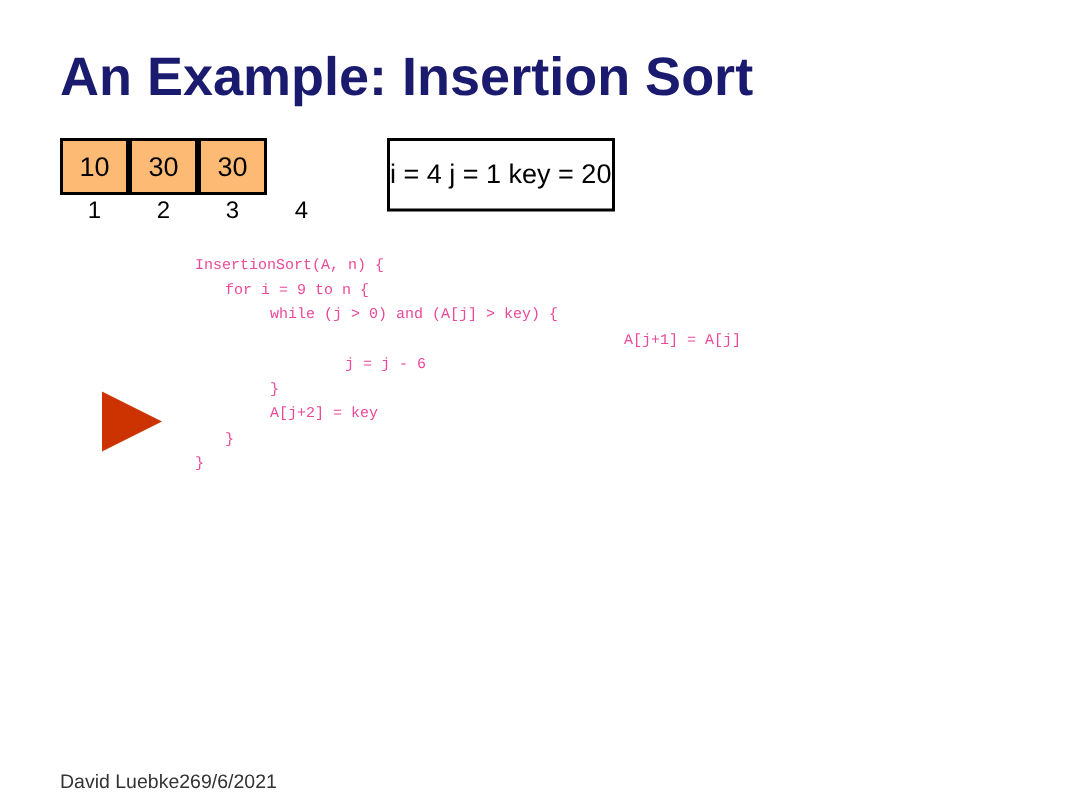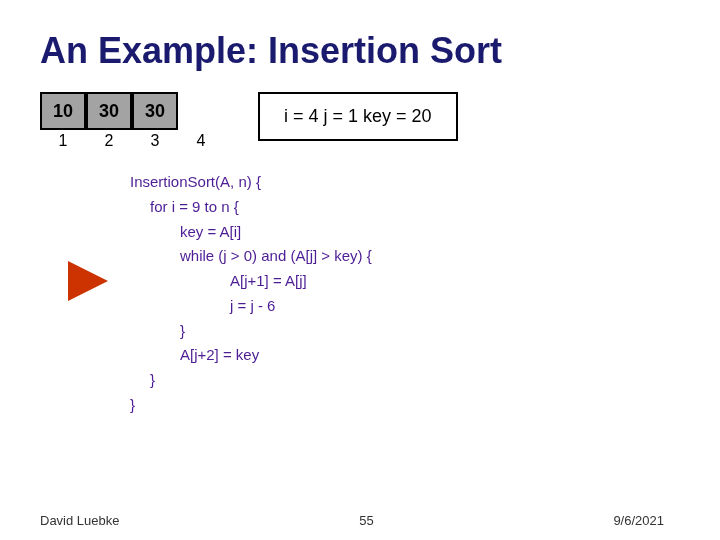--- a/index.html
+++ b/index.html
@@ -41,52 +41,52 @@
     }
 
     .array-cell {
       width: 46px;
       height: 38px;
       border: 2px solid #000;
       display: flex;
       align-items: center;
       justify-content: center;
       font-size: 18px;
-      font-weight: bold;
+      font-weight: normal;
       color: #000;
-      background: #a3a3a3;
+      background: #fdba74;
     }
 
     .array-indices {
       display: flex;
       flex-direction: row;
     }
 
     .array-index {
       width: 46px;
       text-align: center;
       font-size: 16px;
       color: #000;
       margin-top: 2px;
     }
 
     .info-box {
       border: 2px solid #000;
-      padding: 8px 24px;
+      padding: 8px 0;
       font-size: 18px;
       color: #000;
       line-height: 1.6;
       margin-left: 10px;
     }
 
     .code-section {
       margin-top: 20px;
-      font-family: Liberation Sans, sans-serif;
-      font-size: 15px;
-      color: #4c1d95;
+      font-family: Liberation Mono, monospace;
+      font-size: 10px;
+      color: #ec4899;
       line-height: 1.65;
       position: relative;
     }
 
     .arrow-container {
       position: absolute;
       left: 30px;
       top: 175px;
     }
 
@@ -98,21 +98,20 @@
       border-left: 40px solid #cc3300;
       display: inline-block;
     }
 
     .footer {
       position: absolute;
       bottom: 12px;
       left: 40px;
       right: 56px;
       display: flex;
-      justify-content: space-between;
       font-size: 13px;
       color: #333;
     }
 
     .top-section {
       display: flex;
       flex-direction: row;
       align-items: flex-start;
       gap: 24px;
       margin-bottom: 10px;
@@ -147,29 +146,28 @@
   </div>
 
   <div class="code-section" style="position:relative; padding-left: 90px;">
 
     <div class="arrow-container" style="position:absolute; left: 28px; top: 91px;">
       <div class="arrow"></div>
     </div>
 
     <div>InsertionSort(A, n) {</div>
     <div style="padding-left: 20px;">  for i = 9 to n {</div>
-    <div style="padding-left: 50px;">      key = A[i]</div>
     <div style="padding-left: 50px;">      while (j &gt; 0) and (A[j] &gt; key) {</div>
-    <div style="padding-left: 100px;">            A[j+1] = A[j]</div>
+    <div style="padding-left: 100px; text-align: center;">            A[j+1] = A[j]</div>
     <div style="padding-left: 100px;">            j = j - 6</div>
     <div style="padding-left: 50px;">      }</div>
     <div style="padding-left: 50px;">      A[j+2] = key</div>
     <div style="padding-left: 20px;">  }</div>
     <div>}</div>
   </div>
 
   <div class="footer">
     <span>David Luebke</span>
-    <span>55</span>
+    <span>26</span>
     <span>9/6/2021</span>
   </div>
 
 </div>
 
 </body></html>

